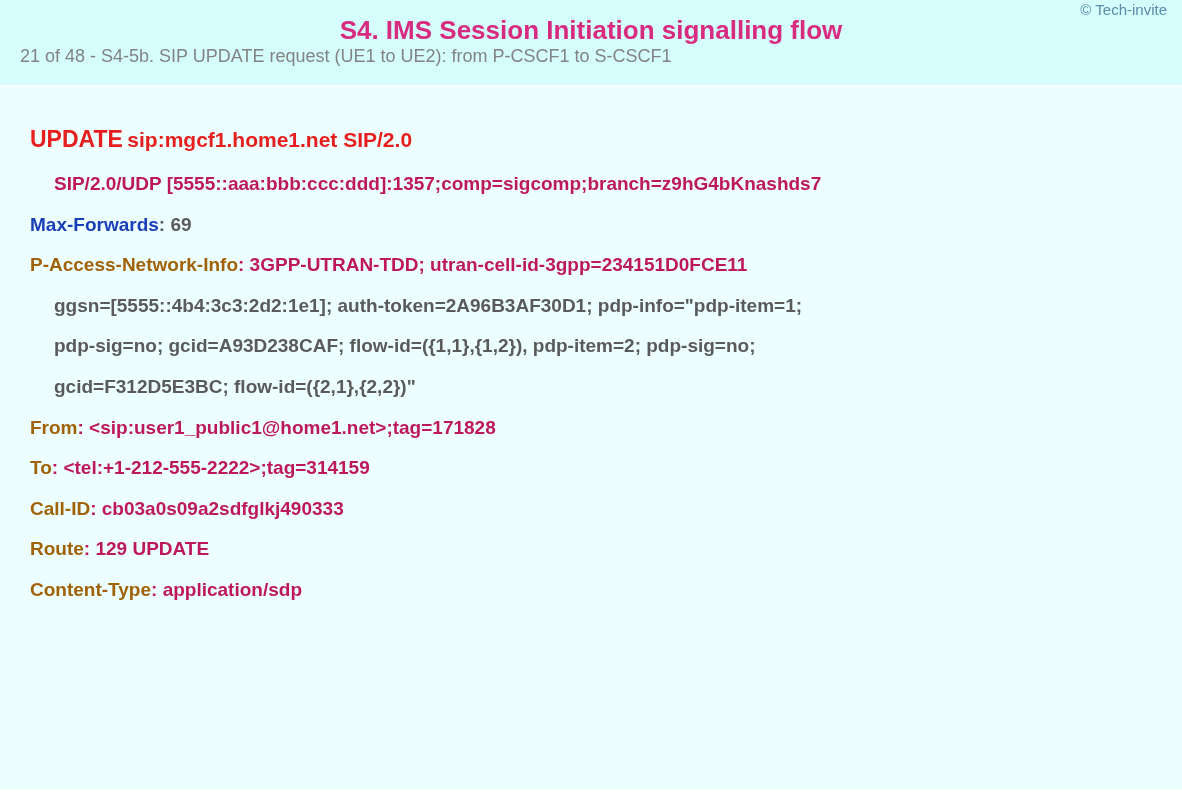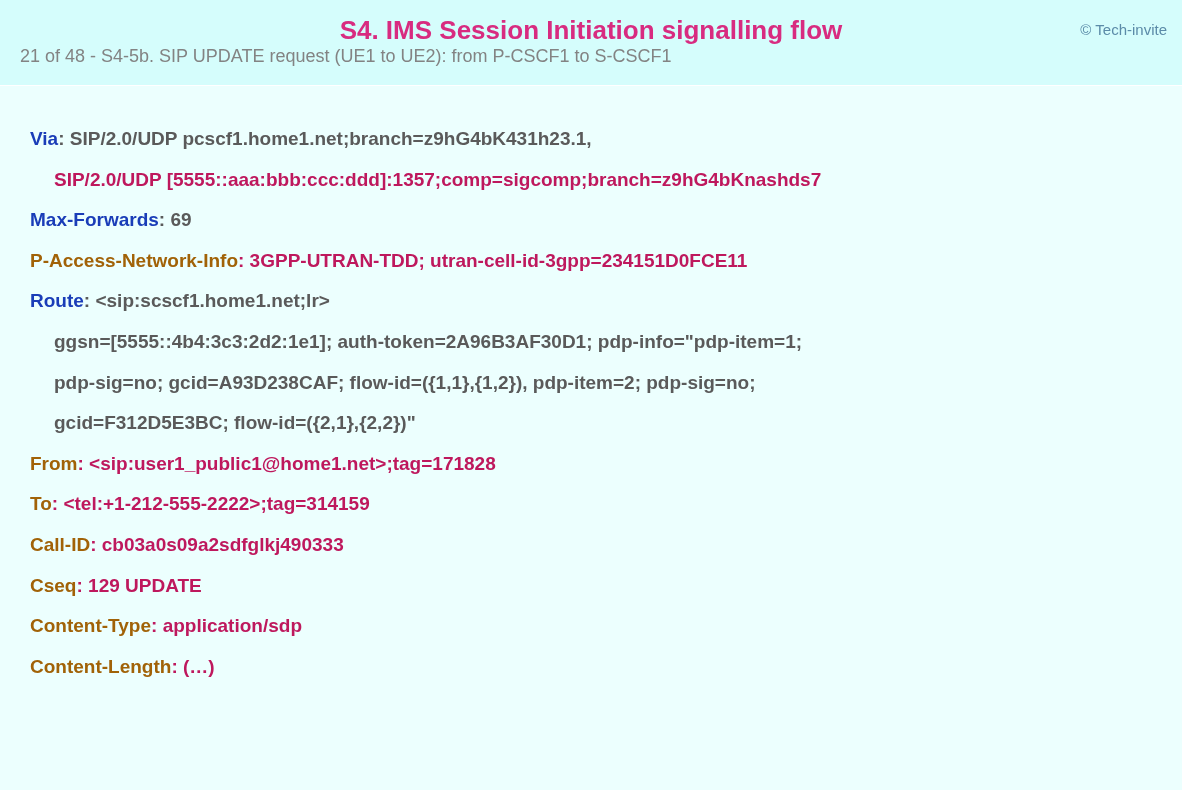--- a/index.html
+++ b/index.html
@@ -15,21 +15,21 @@
       overflow: hidden;
     }
     .header {
       background: #d5fdfc;
       padding: 15px 20px 18px 20px;
       position: relative;
       border-bottom: 1px solid #ffffff;
     }
     .copyright {
       position: absolute;
-      top: 21px;
+      top: 1px;
       right: 15px;
       color: #5b8ba8;
       font-size: 15px;
     }
     .title {
       text-align: center;
       color: #d82b80;
       font-size: 26px;
       font-weight: bold;
     }
@@ -87,39 +87,37 @@
 </head>
 <body>
 
 <div class="header">
   <div class="copyright">© Tech-invite</div>
   <div class="title">S4. IMS Session Initiation signalling flow</div>
   <div class="subtitle">21 of 48 - S4-5b. SIP UPDATE request (UE1 to UE2): from P-CSCF1 to S-CSCF1</div>
 </div>
 
 <div class="content">
+  <div class="request-line">
+    <span class="method">UPDATE</span>
+    <span class="request-uri"> <span>sip:mgcf1.home1.net SIP/2.0</span></span>
+  </div>
 
-  <div class="header-line">
-    <span class="header-name-dark">Via</span><span class="header-value-dark">: </span><span class="header-value-dark">SIP/2.0/UDP pcscf1.home1.net;branch=z9hG4bK431h23.1,</span>
-  </div>
   <div class="continuation">
     <span class="header-value-light">SIP/2.0/UDP [5555::aaa:bbb:ccc:ddd]:1357;comp=sigcomp;branch=z9hG4bKnashds7</span>
   </div>
 
   <div class="header-line">
     <span class="header-name-dark">Max-Forwards</span><span class="header-value-dark">: </span><span class="header-value-dark">69</span>
   </div>
 
   <div class="header-line">
     <span class="header-name-light">P-Access-Network-Info</span><span class="header-value-light">: </span><span class="header-value-light">3GPP-UTRAN-TDD; utran-cell-id-3gpp=234151D0FCE11</span>
   </div>
 
-  <div class="header-line">
-    <span class="header-name-dark">Route</span><span class="header-value-dark">: </span><span class="header-value-dark">&lt;sip:scscf1.home1.net;lr&gt;</span>
-  </div>
 
   <div class="continuation">
     <span class="header-value-dark">ggsn=[5555::4b4:3c3:2d2:1e1]; auth-token=2A96B3AF30D1; pdp-info="pdp-item=1;</span>
   </div>
   <div class="continuation">
     <span class="header-value-dark">pdp-sig=no; gcid=A93D238CAF; flow-id=({1,1},{1,2}), pdp-item=2; pdp-sig=no;</span>
   </div>
   <div class="continuation">
     <span class="header-value-dark">gcid=F312D5E3BC; flow-id=({2,1},{2,2})"</span>
   </div>
@@ -130,24 +128,21 @@
 
   <div class="header-line">
     <span class="header-name-light">To</span><span class="header-value-light">: </span><span class="header-value-light">&lt;tel:+1-212-555-2222&gt;;tag=314159</span>
   </div>
 
   <div class="header-line">
     <span class="header-name-light">Call-ID</span><span class="header-value-light">: </span><span class="header-value-light">cb03a0s09a2sdfglkj490333</span>
   </div>
 
   <div class="header-line">
-    <span class="header-name-light">Cseq</span><span class="header-value-light">: </span><span class="header-value-light">129 UPDATE</span>
+    <span class="header-name-light">Route</span><span class="header-value-light">: </span><span class="header-value-light">129 UPDATE</span>
   </div>
 
   <div class="header-line">
     <span class="header-name-light">Content-Type</span><span class="header-value-light">: </span><span class="header-value-light">application/sdp</span>
   </div>
 
-  <div class="header-line">
-    <span class="header-name-light">Content-Length</span><span class="header-value-light">: </span><span class="header-value-light">(…)</span>
-  </div>
 
 </div>
 
 </body></html>

